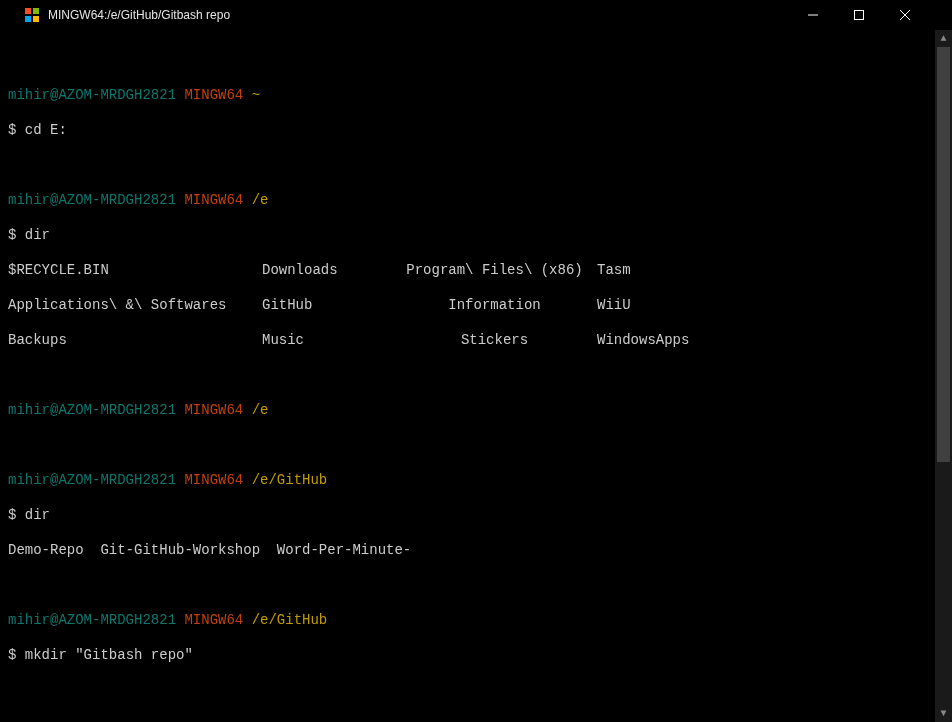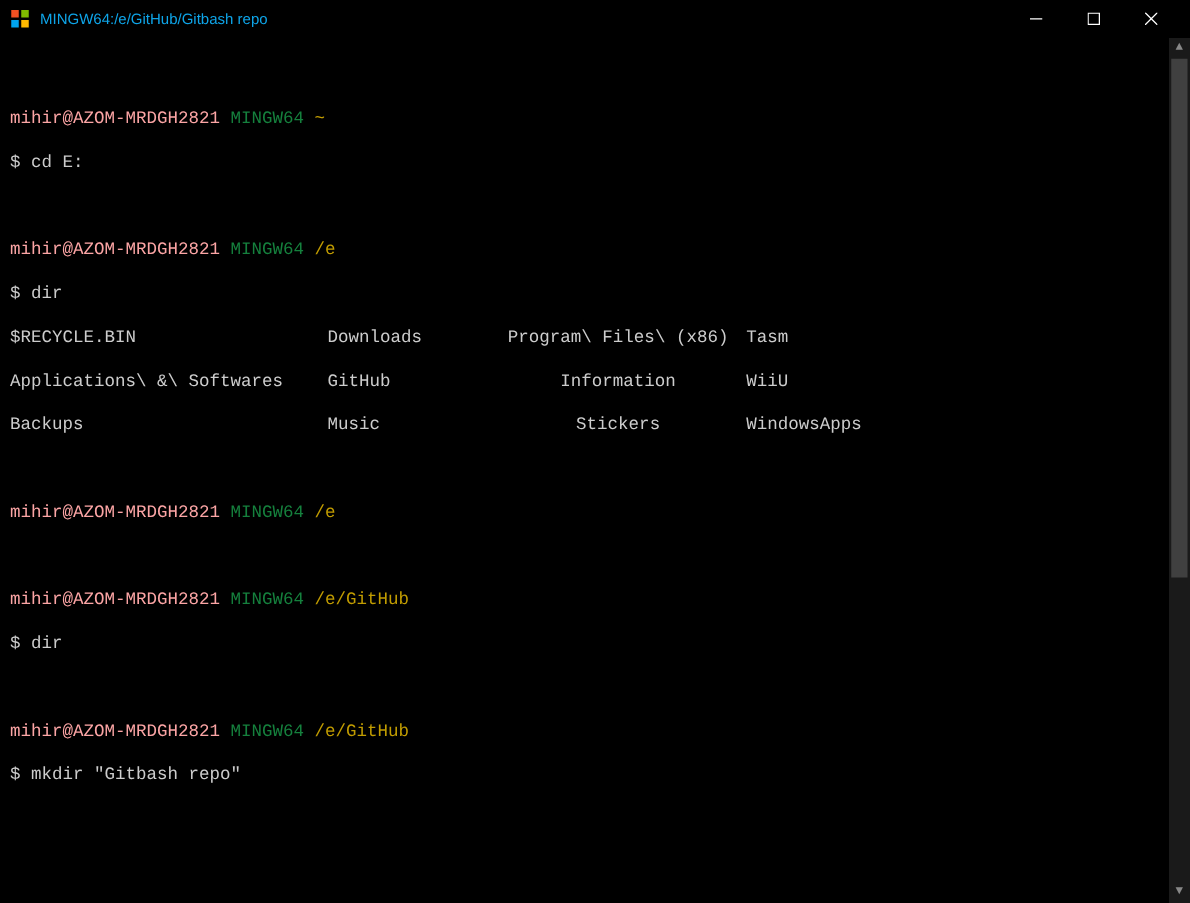--- a/index.html
+++ b/index.html
@@ -14,22 +14,22 @@
       font-family: Consolas, 'Courier New', monospace;
       font-size: 14px;
       overflow: hidden;
       position: relative;
     }
     .titlebar {
       height: 30px;
       background: #000;
       display: flex;
       align-items: center;
-      padding: 0 8px;
-      color: #0ea5e9;
+      padding: 0 24px;
+      color: #e5e5e5;
       font-family: 'Segoe UI', sans-serif;
       font-size: 12px;
     }
     .titlebar-icon {
       width: 16px;
       height: 16px;
       margin-right: 8px;
       display: flex;
       align-items: center;
       justify-content: center;
@@ -81,22 +81,22 @@
       width: 17px;
       height: 17px;
       display: flex;
       align-items: center;
       justify-content: center;
       color: #888;
       font-size: 10px;
     }
     .scrollbar-arrow.top { top: 0; }
     .scrollbar-arrow.bottom { bottom: 0; }
-    .green { color: #fca5a5; }
-    .magenta { color: #15803d; }
+    .green { color: #0f766e; }
+    .magenta { color: #c2410c; }
     .yellow { color: #C19C00; }
     .white { color: #CCCCCC; }
     .row { display: block; }
     .col { display: inline-block; }
     .c1 { width: 210px; }
     .c2 { width: 130px; margin-left: 44px; }
     .c3 { width: 205px; text-align: center; }
   </style>
 </head>
 <body>
@@ -138,20 +138,21 @@
 <span class="row"><span class="green">mihir@AZOM-MRDGH2821</span> <span class="magenta">MINGW64</span> <span class="yellow">/e</span></span>
 <span class="row"><span class="white">$</span> <span class="white">dir</span></span>
 <span class="row white"><span class="col c1">$RECYCLE.BIN</span><span class="col c2">Downloads</span><span class="col c3">Program\ Files\ (x86)</span><span>Tasm</span></span>
 <span class="row white"><span class="col c1">Applications\ &amp;\ Softwares</span><span class="col c2">GitHub</span><span class="col c3">Information</span><span>WiiU</span></span>
 <span class="row white"><span class="col c1">Backups</span><span class="col c2">Music</span><span class="col c3">Stickers</span><span>WindowsApps</span></span>
 <span class="row"> </span>
 <span class="row"><span class="green">mihir@AZOM-MRDGH2821</span> <span class="magenta">MINGW64</span> <span class="yellow">/e</span></span>
 <span class="row"> </span>
 <span class="row"><span class="green">mihir@AZOM-MRDGH2821</span> <span class="magenta">MINGW64</span> <span class="yellow">/e/GitHub</span></span>
 <span class="row"><span class="white">$</span> <span class="white">dir</span></span>
+<span class="row white">Demo-Repo  Git-GitHub-Workshop  Word-Per-Minute-</span>
 <span class="row"> </span>
 <span class="row"><span class="green">mihir@AZOM-MRDGH2821</span> <span class="magenta">MINGW64</span> <span class="yellow">/e/GitHub</span></span>
 <span class="row"><span class="white">$</span> <span class="white">mkdir "Gitbash repo"</span></span>
 
 
 
 
 
 
 

